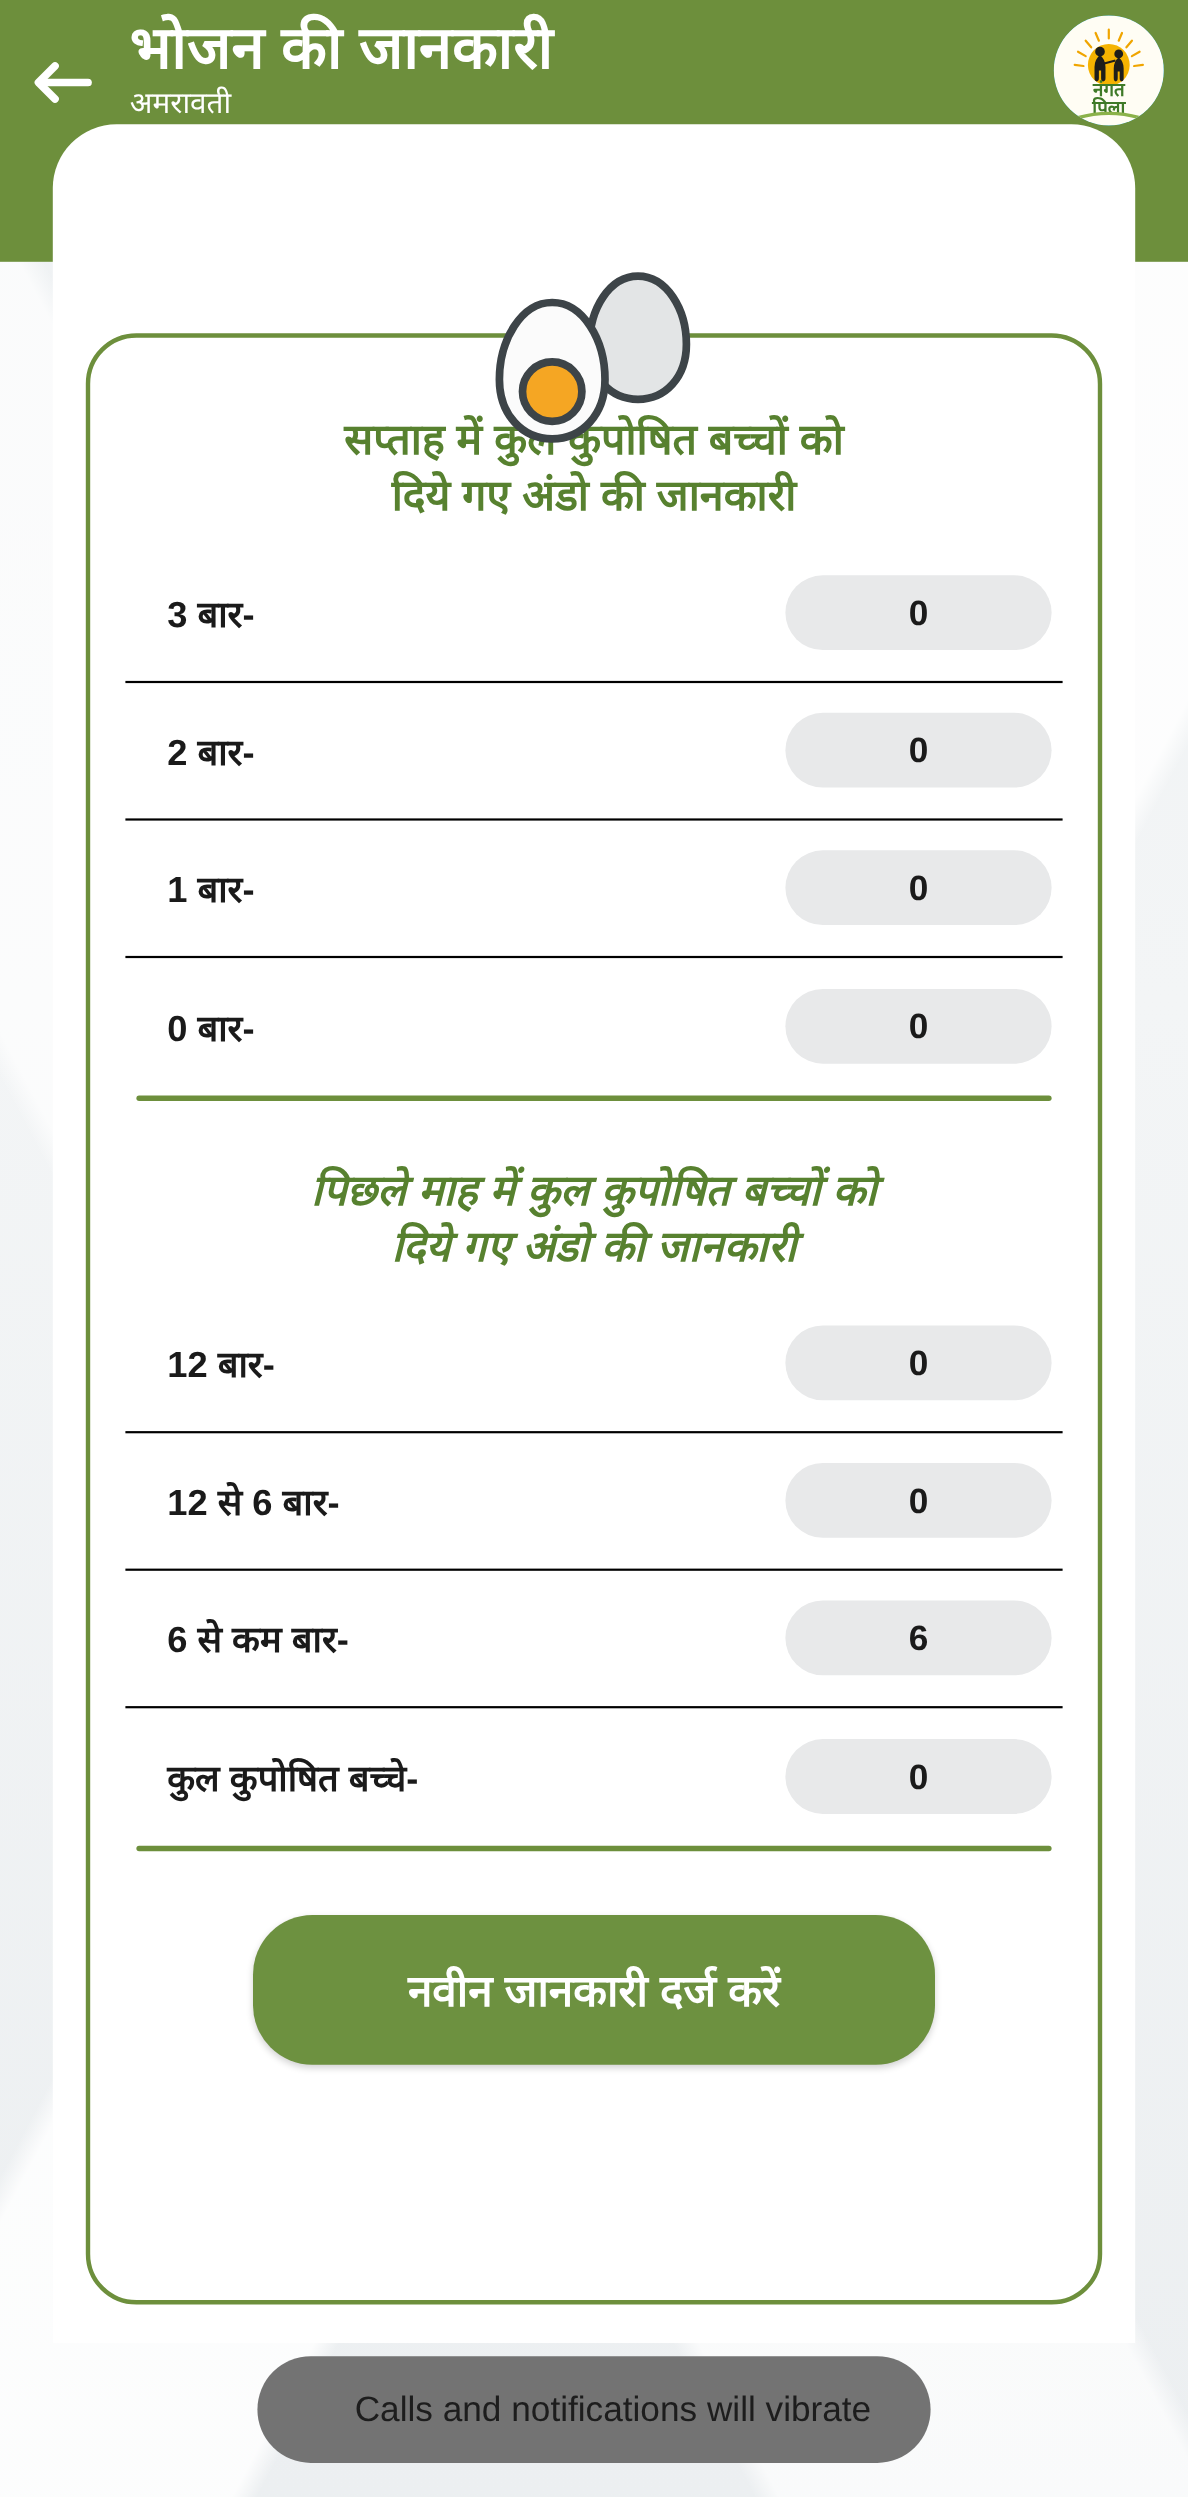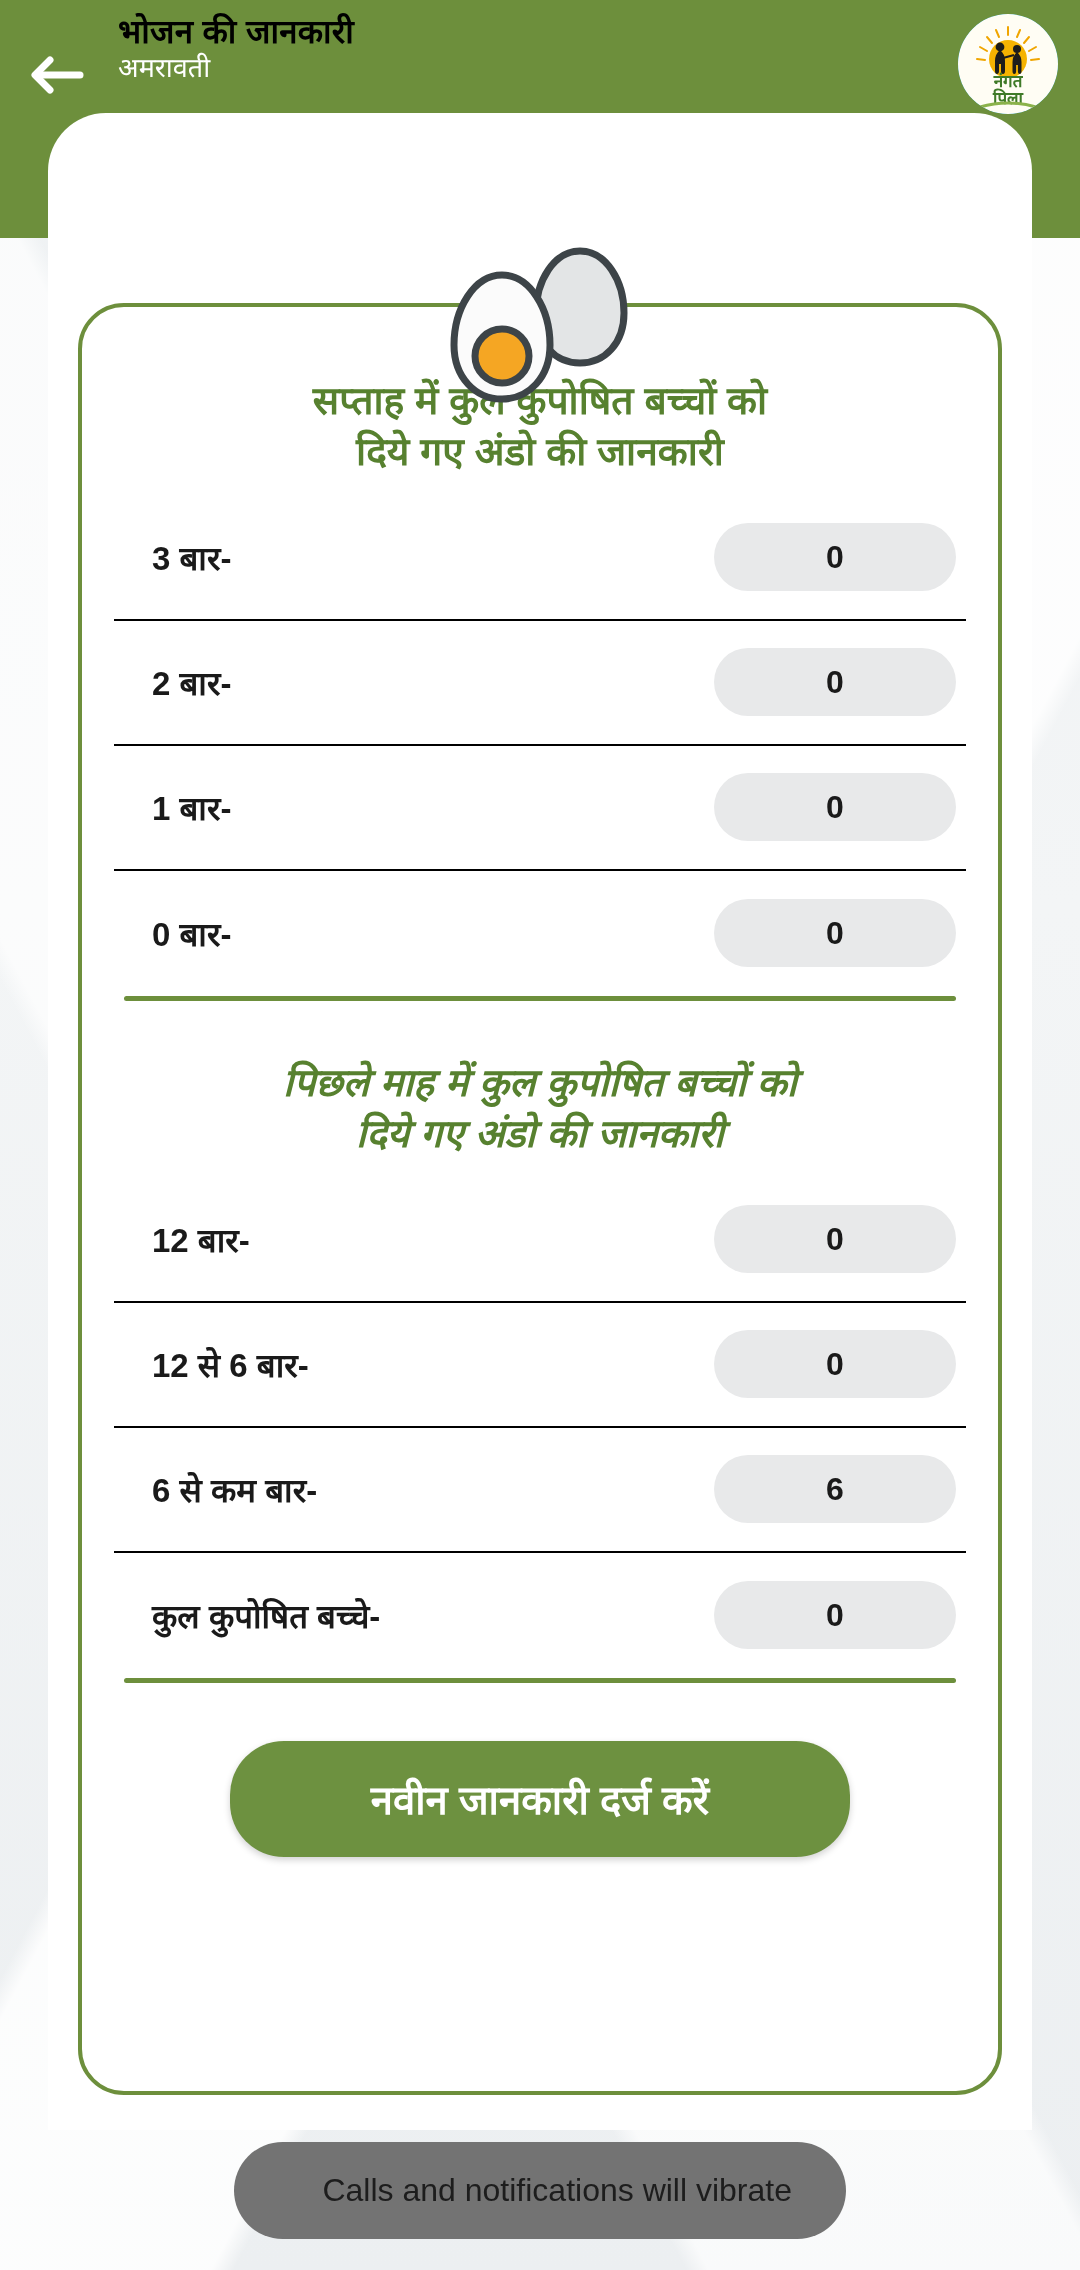--- a/index.html
+++ b/index.html
@@ -45,22 +45,22 @@
     display: flex; align-items: center; justify-content: center;
     cursor: pointer;
   }
   .back-btn svg { display: block; }
 
   .header-titles {
     position: absolute;
     top: 12px; left: 118px;
   }
   .header-title {
-    color: #000000;
-    font-size: 33px;
+    color: #ffffff;
+    font-size: 54px;
     font-weight: bold;
     line-height: 1.22;
     letter-spacing: .2px;
     white-space: nowrap;
   }
   .header-sub {
     color: #ffffff;
     font-size: 27px;
     font-weight: normal;
     margin-top: 0;
@@ -163,21 +163,21 @@
     margin: 0 10px 0 10px;
     border-radius: 3px;
   }
 
   .submit-wrap {
     display: flex;
     justify-content: center;
   }
   .submit-btn {
     width: 620px;
-    height: 116px;
+    height: 136px;
     background: #6d9140;
     border: none;
     border-radius: 54px;
     color: #ffffff;
     font-family: "Liberation Sans", "DejaVu Sans", sans-serif;
     font-size: 40px;
     font-weight: bold;
     cursor: pointer;
     box-shadow: 0 3px 7px rgba(0,0,0,0.18);
   }

